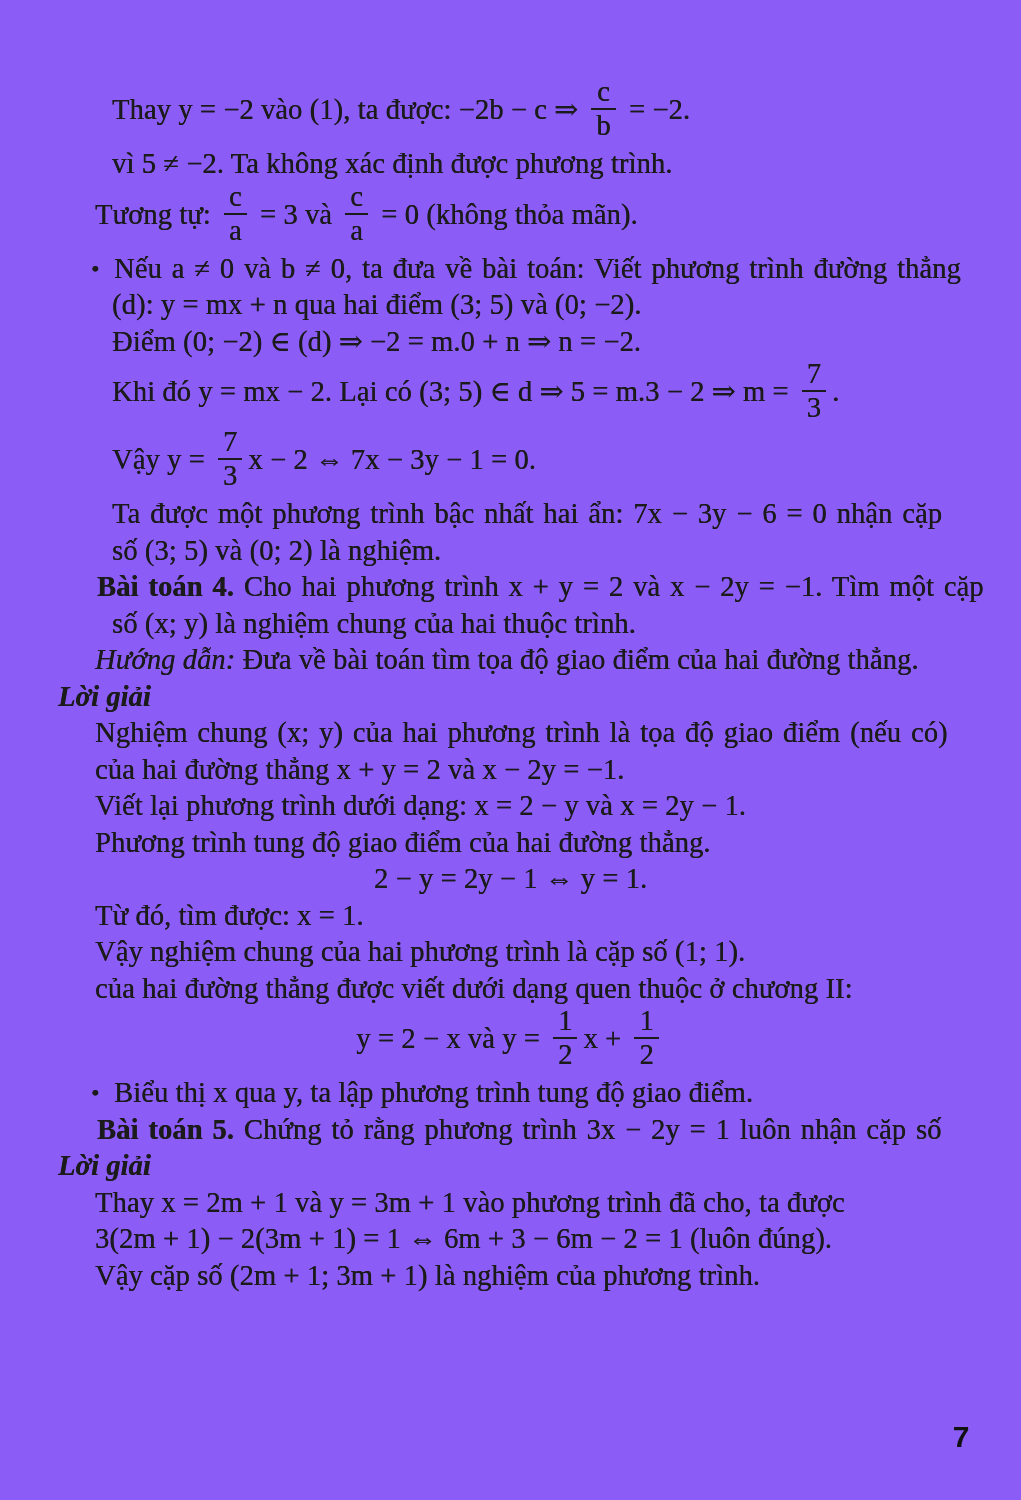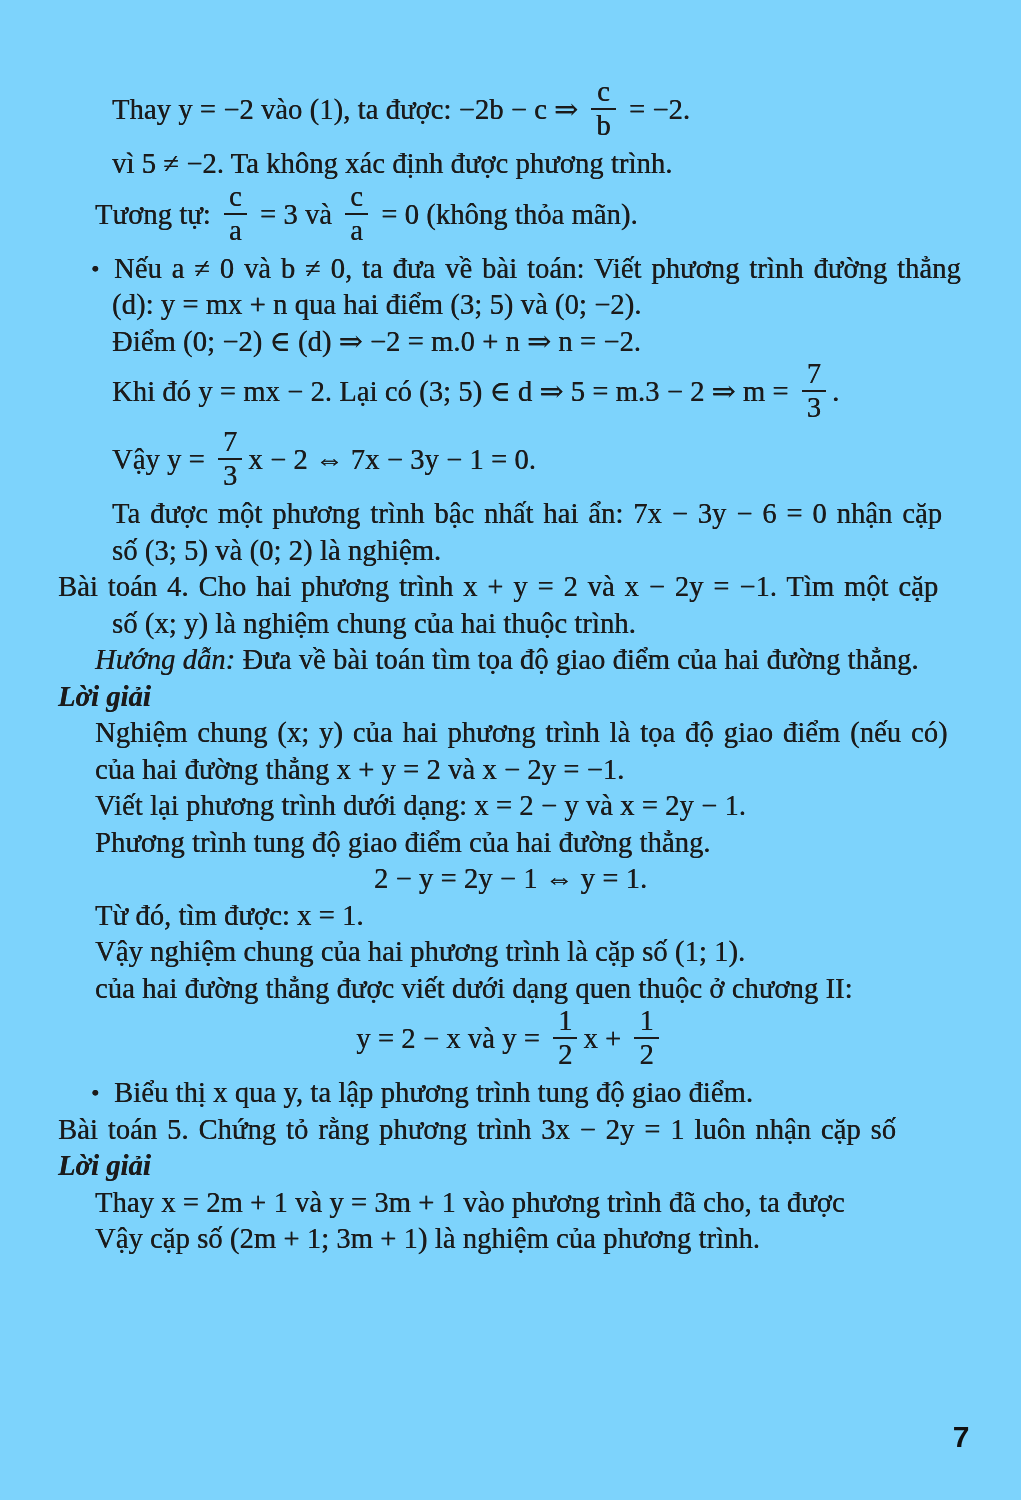--- a/index.html
+++ b/index.html
@@ -1,35 +1,35 @@
 <!DOCTYPE html>
 <html><head>
 <meta charset="utf-8">
 <style>
   html,body{margin:0;padding:0;}
   body{
     width:1021px;height:1500px;position:relative;overflow:hidden;
     background:#ffffff;color:#1b1b1b;
     font-family:"Liberation Serif","DejaVu Serif",serif;
   }
-  .page{position:absolute;inset:0;background:#7dd3fc;}
+  .page{position:absolute;inset:0;background:#8b5cf6;}
   .content{position:absolute;left:58px;top:78px;width:905px;}
   .line{
     font-size:28.5px;line-height:36.5px;white-space:nowrap;
     letter-spacing:0.1px;
     text-shadow:0.35px 0 0 currentColor;
   }
   .line[data-kind="heading"]{font-weight:700;font-style:italic;}
   .line[data-kind="equation"]{text-align:center;}
   .line[data-indent="1"]{padding-left:37px;}
   .line[data-indent="2"]{padding-left:54px;}
   .line[data-kind="bullet"]{padding-left:33px;}
   .line[data-stretch="true"]{word-spacing:2.6px;}
   .bullet-marker{display:inline-block;width:23px;font-size:24px;vertical-align:1px;}
-  .seg-b{font-weight:400;}
+  .seg-b{font-weight:700;margin-left:39px;}
   .seg-i{font-style:italic;}
   .seg-bi{font-weight:700;font-style:italic;}
   .frac{
     display:inline-block;vertical-align:middle;text-align:center;
     margin:2px 6px;transform:translateY(-3px);
   }
   .frac .fn{display:block;line-height:30px;padding:0 5px 1px;border-bottom:2.6px solid currentColor;}
   .frac .fd{display:block;line-height:30px;padding:1px 5px 0;}
   .page-number{
     position:absolute;left:938px;top:1420px;width:46px;text-align:center;
@@ -62,16 +62,17 @@
       <div class="line" data-kind="body" data-indent="1"><span>Phương trình tung độ giao điểm của hai đường thẳng.</span></div>
       <div class="line" data-kind="equation"><span>2 − y = 2y − 1 ⇔ y = 1.</span></div>
       <div class="line" data-kind="body" data-indent="1"><span>Từ đó, tìm được: x = 1.</span></div>
       <div class="line" data-kind="body" data-indent="1"><span>Vậy nghiệm chung của hai phương trình là cặp số (1; 1).</span></div>
       <div class="line" data-kind="body" data-indent="1"><span>của hai đường thẳng được viết dưới dạng quen thuộc ở chương II:</span></div>
       <div class="line" data-kind="equation"><span>y = 2 − x và y = </span><span class="frac"><span class="fn">1</span><span class="fd">2</span></span><span>x + </span><span class="frac"><span class="fn">1</span><span class="fd">2</span></span></div>
       <div class="line" data-kind="bullet"><span class="bullet-marker">•</span><span>Biểu thị x qua y, ta lập phương trình tung độ giao điểm.</span></div>
       <div class="line" data-kind="problem" data-stretch="true"><span class="seg-b">Bài toán 5.</span><span> Chứng tỏ rằng phương trình 3x − 2y = 1 luôn nhận cặp số</span></div>
       <div class="line" data-kind="heading"><span>Lời giải</span></div>
       <div class="line" data-kind="body" data-indent="1"><span>Thay x = 2m + 1 và y = 3m + 1 vào phương trình đã cho, ta được</span></div>
+      <div class="line" data-kind="body" data-indent="1"><span>3(2m + 1) − 2(3m + 1) = 1 ⇔ 6m + 3 − 6m − 2 = 1 (luôn đúng).</span></div>
       <div class="line" data-kind="body" data-indent="1"><span>Vậy cặp số (2m + 1; 3m + 1) là nghiệm của phương trình.</span></div>
     </div>
   <div class="page-number">7</div>
 </div>
 
 </body></html>

